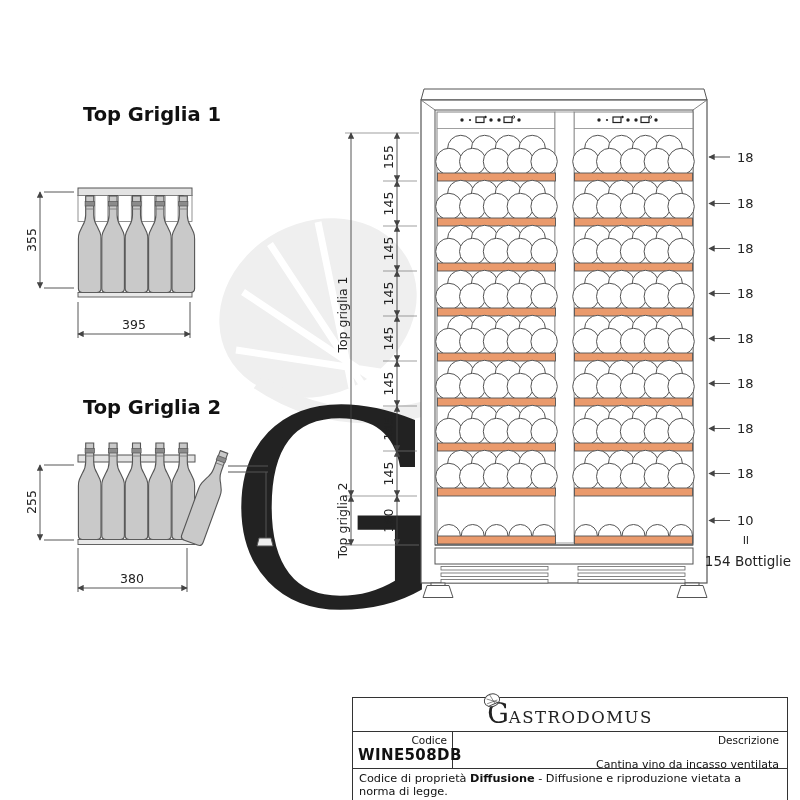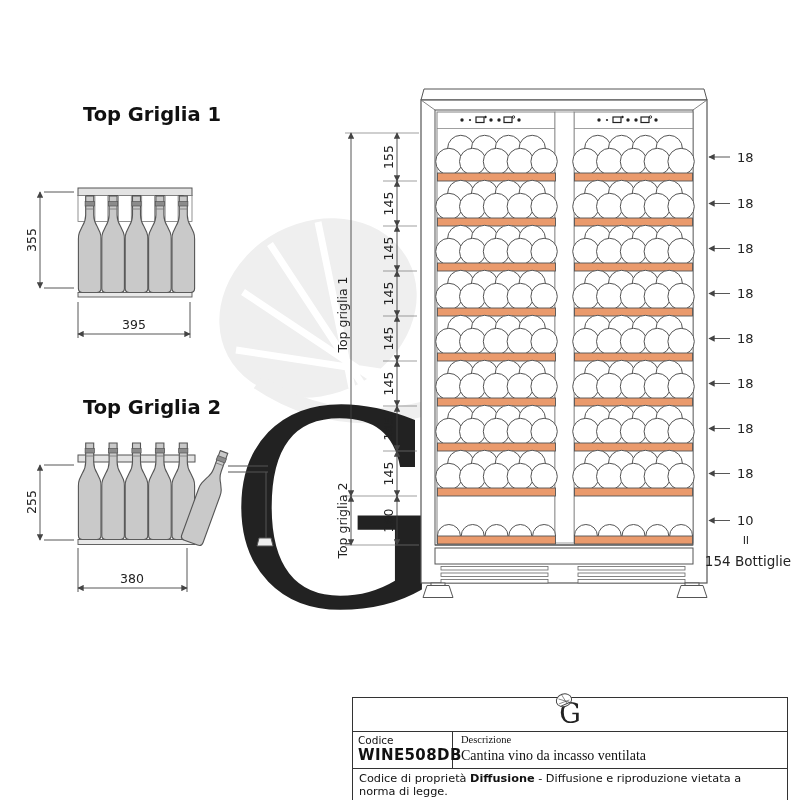--- a/index.html
+++ b/index.html
@@ -14,26 +14,26 @@
   .wmG{font-family:"DejaVu Serif",serif;}
   
   .tblock{position:absolute;left:352px;top:697px;width:434px;border:1.3px solid #333;
           background:#fff;color:#111;}
   .tb-logo-row{height:33px;border-bottom:1px solid #333;display:flex;align-items:center;justify-content:center;}
   .tb-logo{position:relative;display:flex;align-items:baseline;font-family:"DejaVu Serif",serif;color:#222;}
   .lg-g{font-size:27px;line-height:.9;}
   .lg-rest{font-size:16.5px;letter-spacing:1.5px;}
   .hat{position:absolute;left:-5px;top:-10px;width:23px;height:19px;}
   .tb-mid{display:flex;border-bottom:1px solid #333;height:36px;}
-  .tb-cell{box-sizing:border-box;}
+  .tb-cell{box-sizing:border-box;text-align:right;}
   .tb-code{width:100px;border-right:1px solid #333;padding:2px 5px;}
-  .tb-desc{flex:1;padding:2px 8px;font-family:Liberation Serif, serif;}
+  .tb-desc{flex:1;padding:2px 8px;}
   .tb-label{font-size:10.5px;}
   .tb-code-val{font-size:15px;font-weight:bold;letter-spacing:.4px;}
-  .tb-desc-val{font-size:14px;margin-top:3px;}
+  .tb-desc-val{font-size:11px;margin-top:12px;}
   .tb-note{font-size:11.3px;padding:3px 6px 4px;}
 </style>
 </head>
 <body>
 
 <div class="stage">
 
 <svg width="800" height="695" viewBox="0 0 800 695">
   <defs>
     <marker id="arw" viewBox="0 0 10 10" refX="9" refY="5" markerWidth="9" markerHeight="7" orient="auto-start-reverse">
@@ -282,20 +282,21 @@
   <div class="tb-logo-row">
     <div class="tb-logo">
       <svg class="hat" viewBox="0 0 24 20">
         <g transform="rotate(-18 11 9)">
           <ellipse cx="10.5" cy="8.5" rx="8.2" ry="6.6" fill="#fff" stroke="#444" stroke-width="1"></ellipse>
           <path d="M4.5 10.5 L16 10 M5.5 5.5 L15 12 M10 2.5 L12.5 13" stroke="#444" stroke-width="0.6" fill="none"></path>
           <path d="M5 13.5 L16.5 12.5" stroke="#444" stroke-width="1.1"></path>
         </g>
       </svg>
       <span class="lg-g">G</span>
+          <span class="lg-rest">ASTRODOMUS</span>
     </div>
   </div>
   <div class="tb-mid">
     <div class="tb-cell tb-code">
       <div class="tb-label">Codice</div>
       <div class="tb-code-val">WINE508DB</div>
     </div>
     <div class="tb-cell tb-desc">
       <div class="tb-label">Descrizione</div>
       <div class="tb-desc-val">Cantina vino da incasso ventilata</div>

